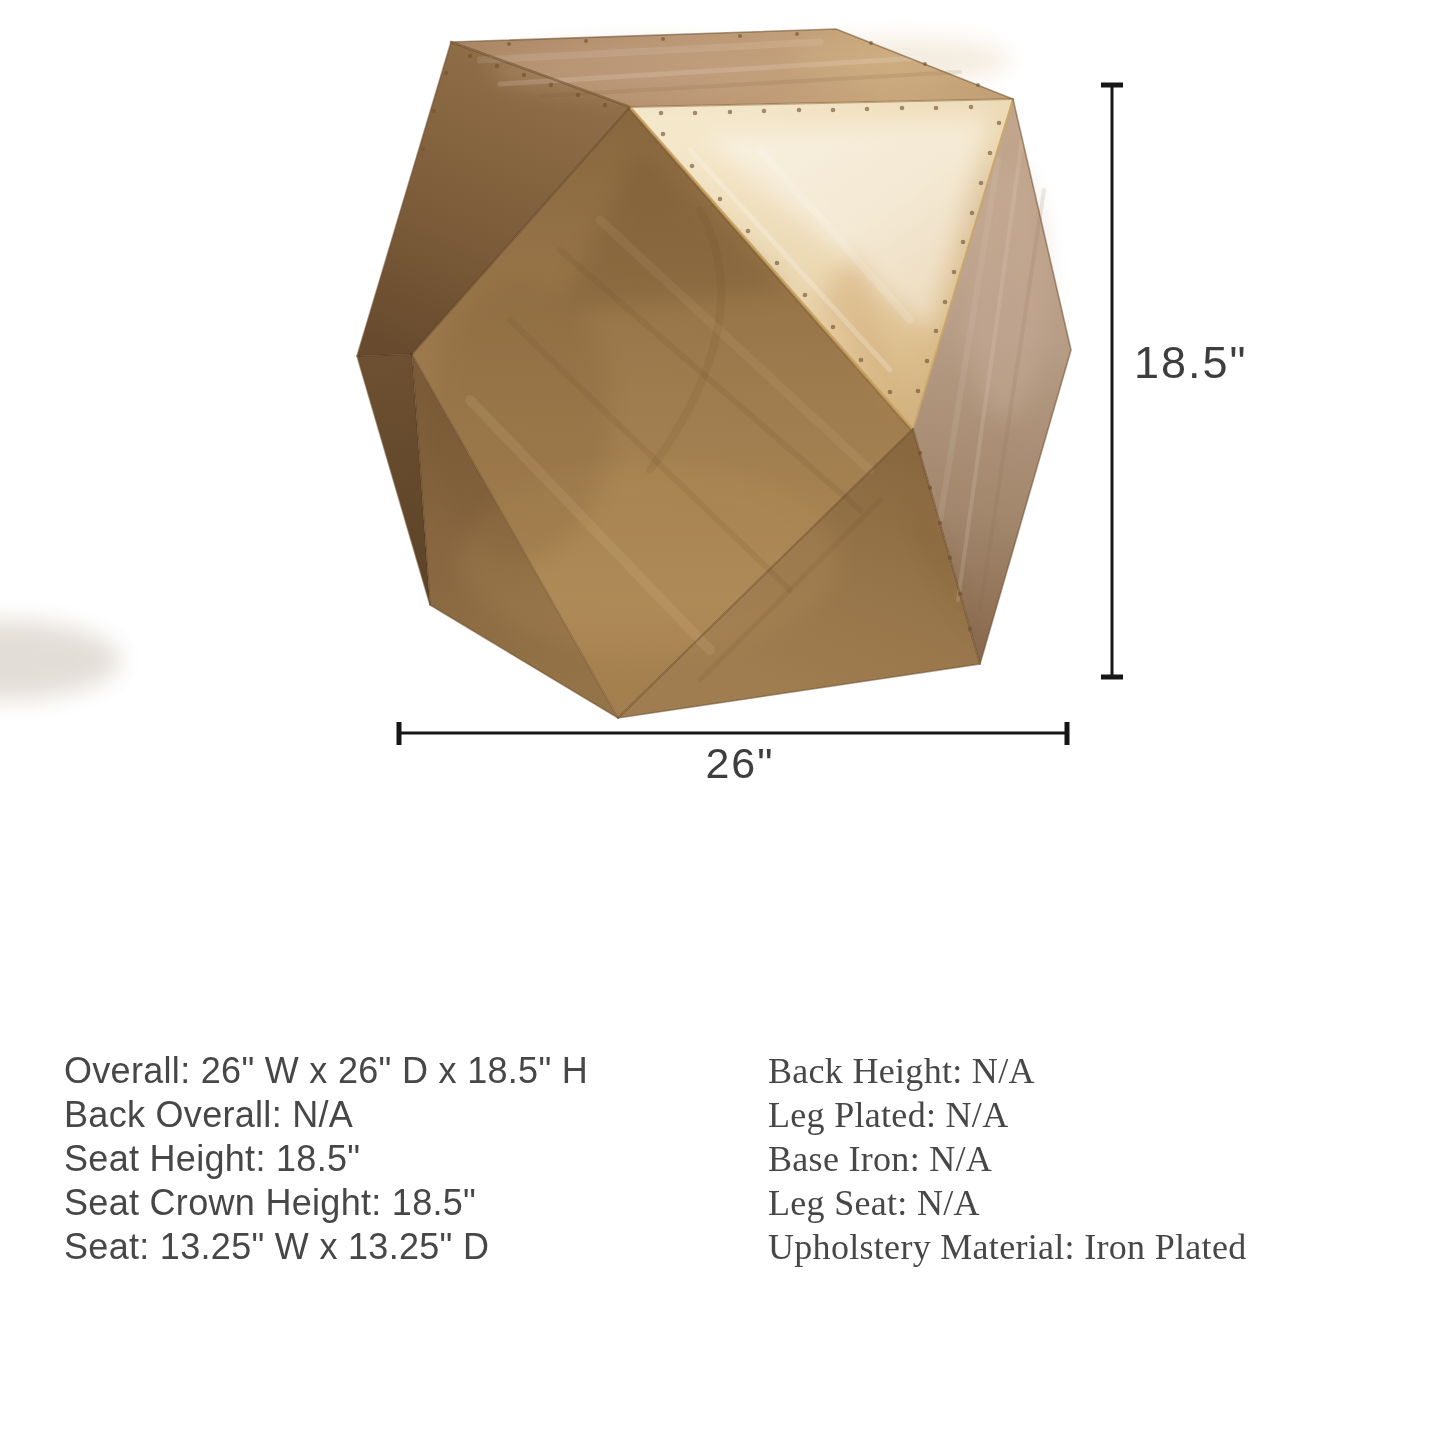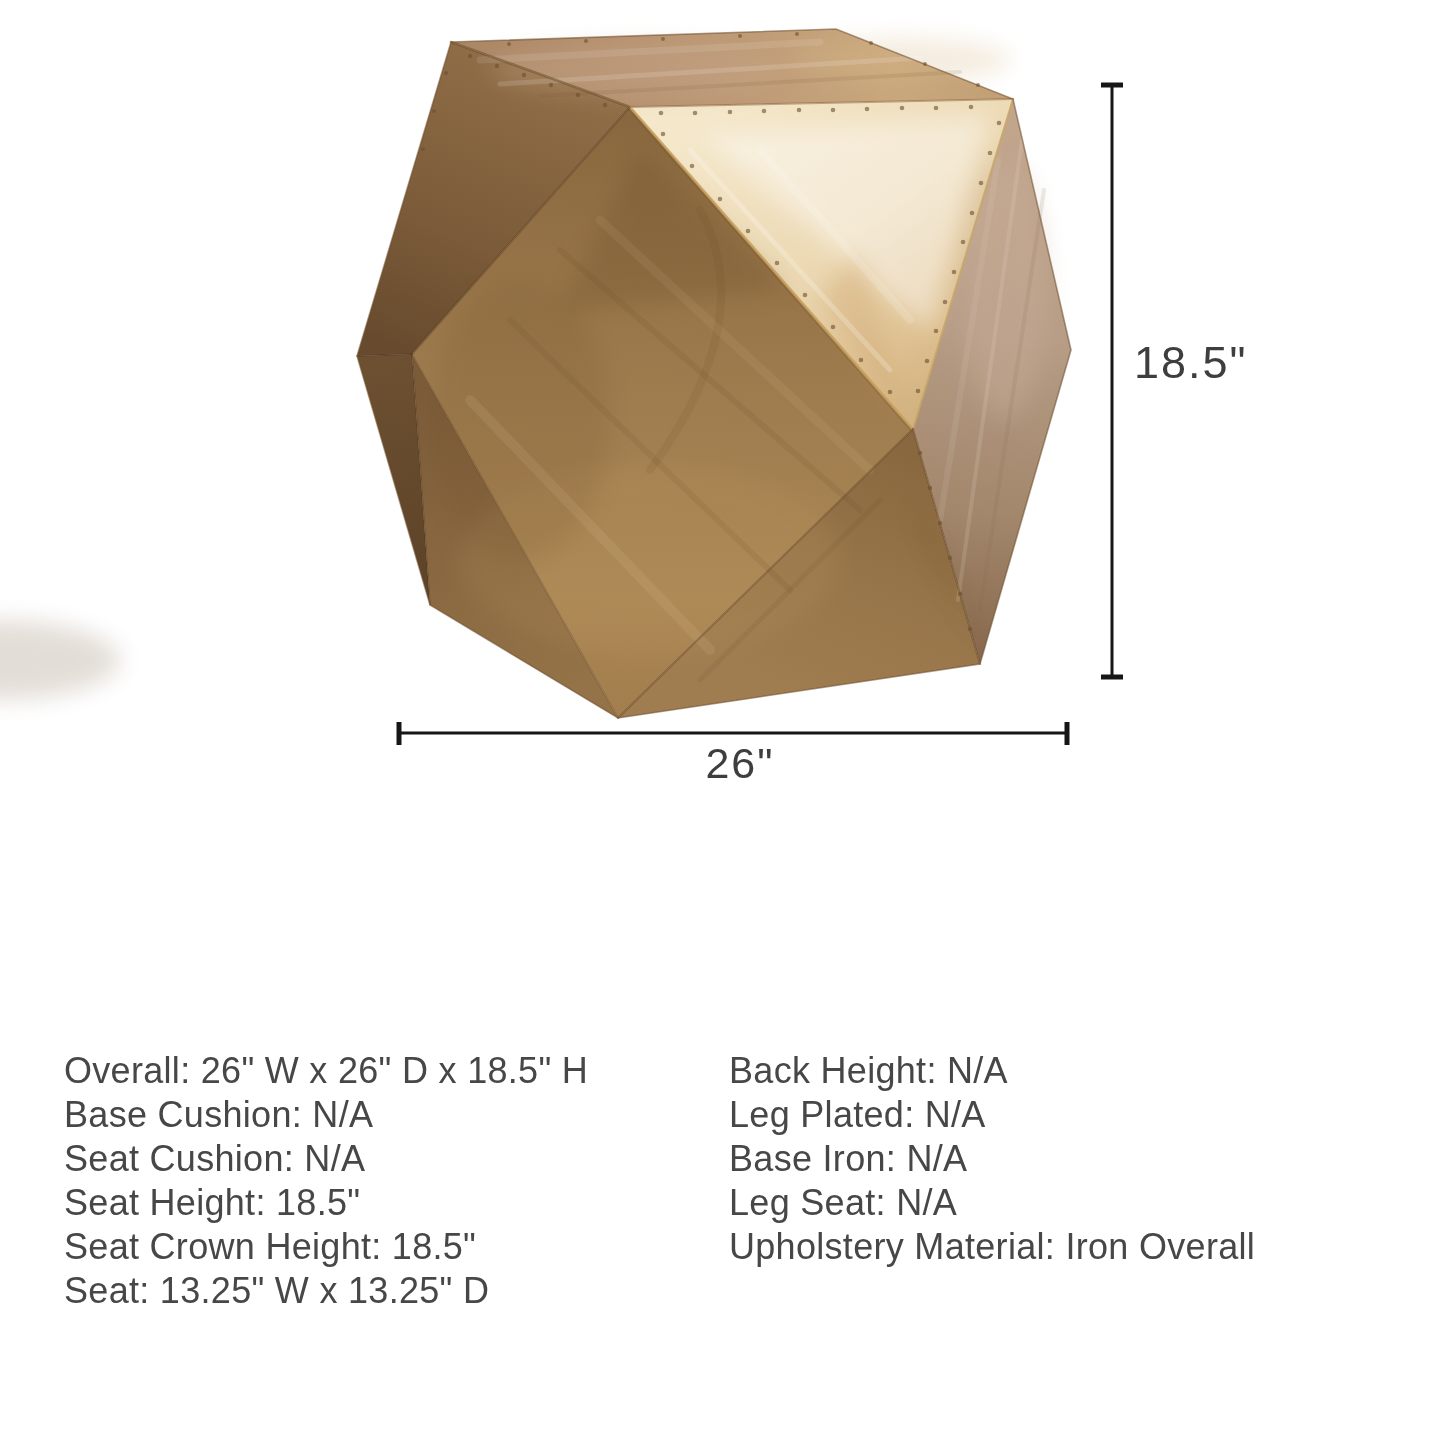--- a/index.html
+++ b/index.html
@@ -12,21 +12,21 @@
     position:absolute;color:#3e3e3e;font-weight:300;letter-spacing:2px;
     font-size:45px;line-height:46px;white-space:nowrap;
   }
   #height-label{left:1134px;top:340px;}
   #width-label{left:660px;top:740px;width:160px;text-align:center;font-size:43px;}
   .spec-col{
     position:absolute;top:1049px;color:#474747;font-weight:300;
     font-size:36px;line-height:44px;letter-spacing:0.3px;white-space:nowrap;
   }
   #spec-left{left:64px;}
-  #spec-right{left:729px;}
+  #spec-right{left:768px;font-family:Liberation Serif, serif;}
   .spec-line{height:44px;}
 </style>
 </head>
 <body>
 
 <svg class="scene" viewBox="0 0 1445 1445" aria-hidden="true">
   <defs>
     <linearGradient id="gTop" gradientUnits="userSpaceOnUse" x1="451" y1="115" x2="1013" y2="25">
       <stop offset="0" stop-color="#a98564"></stop>
       <stop offset="0.45" stop-color="#bb9775"></stop>
@@ -198,25 +198,24 @@
     <line x1="399" y1="722" x2="399" y2="745" stroke-width="5"></line>
     <line x1="1067" y1="722" x2="1067" y2="745" stroke-width="5"></line>
   </g>
 </svg>
 
 <div id="height-label" class="dim-label">18.5"</div>
 <div id="width-label" class="dim-label">26"</div>
 
 <div id="spec-left" class="spec-col">
   <div class="spec-line">Overall: 26" W x 26" D x 18.5" H</div>
-  <div class="spec-line">Base Cushion: N/A</div>
-  <div class="spec-line">Seat Cushion: N/A</div>
+  <div class="spec-line">Back Overall: N/A</div>
   <div class="spec-line">Seat Height: 18.5"</div>
   <div class="spec-line">Seat Crown Height: 18.5"</div>
   <div class="spec-line">Seat: 13.25" W x 13.25" D</div>
 </div>
 <div id="spec-right" class="spec-col">
   <div class="spec-line">Back Height: N/A</div>
   <div class="spec-line">Leg Plated: N/A</div>
   <div class="spec-line">Base Iron: N/A</div>
   <div class="spec-line">Leg Seat: N/A</div>
-  <div class="spec-line">Upholstery Material: Iron Overall</div>
+  <div class="spec-line">Upholstery Material: Iron Plated</div>
 </div>
 
 </body></html>

